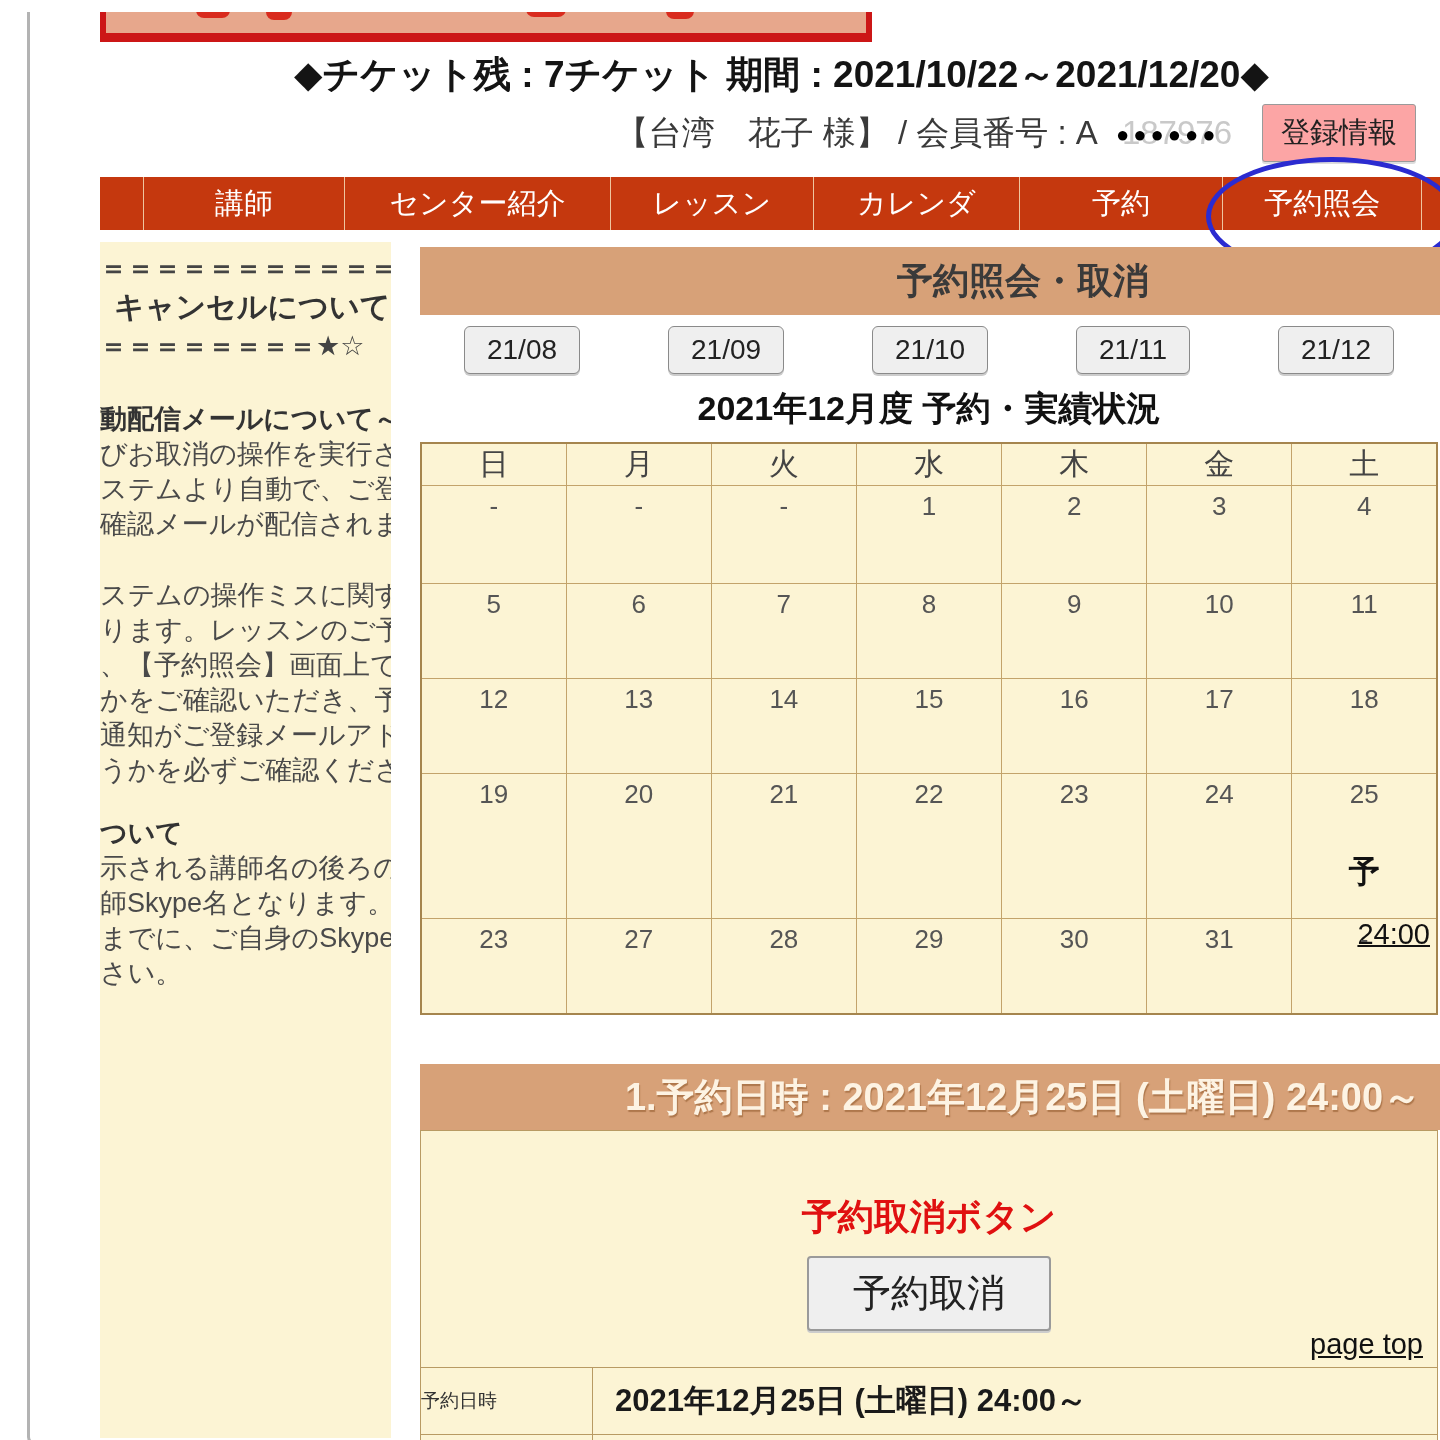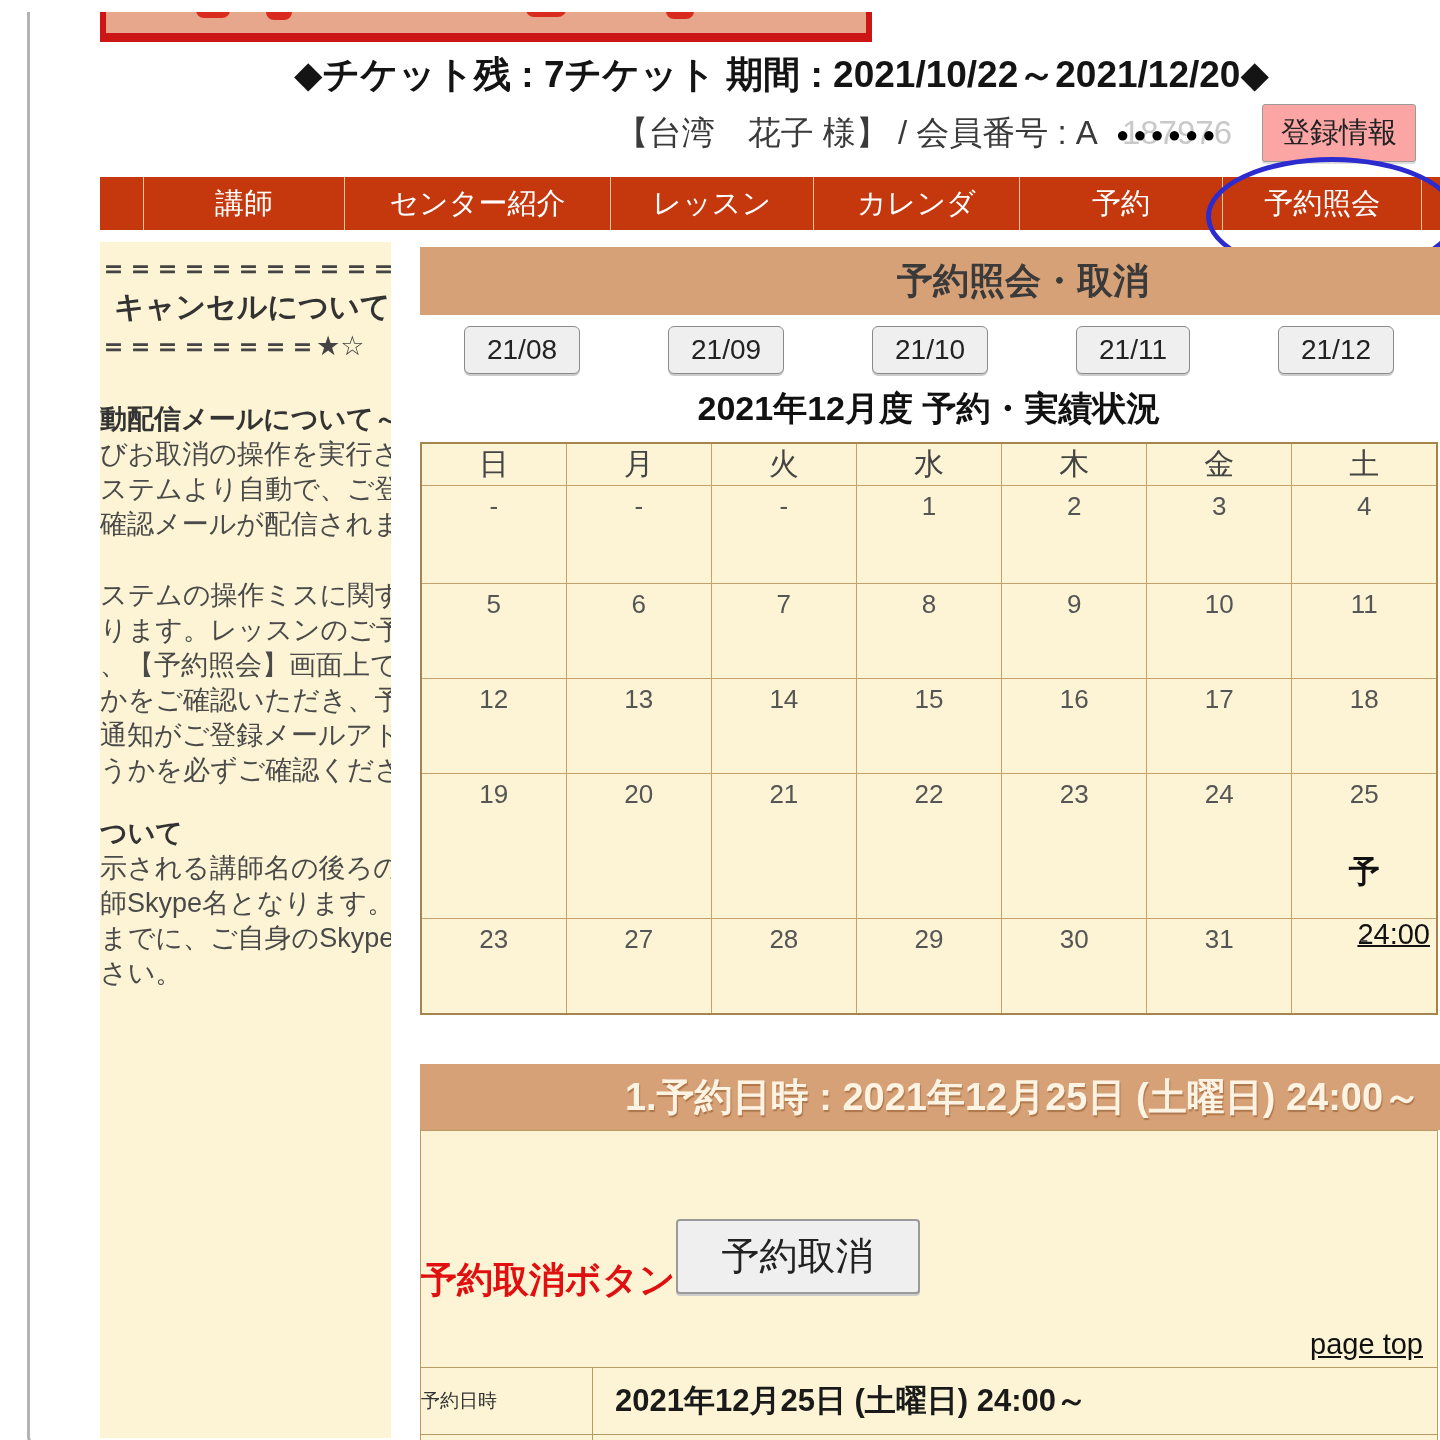--- a/index.html
+++ b/index.html
@@ -74,21 +74,21 @@
   td.dashc { vertical-align:middle; padding-top:0; }
   .d25 { display:flex; flex-direction:column; height:138px;gap:25px; }
   .d25-badge { font-size:31px; font-weight:bold; color:#111; margin-top:16px; }
   .d25-link { margin-top:auto; align-self:flex-end; margin-right:6px; padding-bottom:4px;
               font-size:29px; font-weight:400; color:#111; text-decoration:underline;
               text-decoration-thickness:2px; cursor:pointer; }
 
   
   .book-box { left:390px; top:1118px; width:1018px; height:237px; background:#fcf4d4;
               border:1px solid #b89a63; border-bottom:none; position:absolute;
-              display:flex; flex-direction:row; align-items:center; }
+              display:flex; flex-direction:column; align-items:center; }
   .cancel-cap { margin-top:62px; font-size:36px; font-weight:bold; color:#e01010; }
   .cancel-btn { margin-top:14px; font-size:38px; color:#222; background:#efefef;
                 border:2px solid #9a9a9a; border-radius:4px; padding:10px 44px;
                 box-shadow:0 2px 0 #ccc; cursor:pointer; }
   .page-top { position:absolute; right:14px; bottom:6px; font-size:29px; color:#111;
               text-decoration:underline; cursor:pointer; }
   table.info { left:390px; top:1355px; width:1018px; border-collapse:collapse;
                background:#fcf4d4; border:1px solid #b89a63; table-layout:fixed; }
   table.info td { border:1px solid #b89a63; height:67px; vertical-align:middle; }
   td.info-label { width:172px; font-size:19px; color:#333; padding-left:0; }

